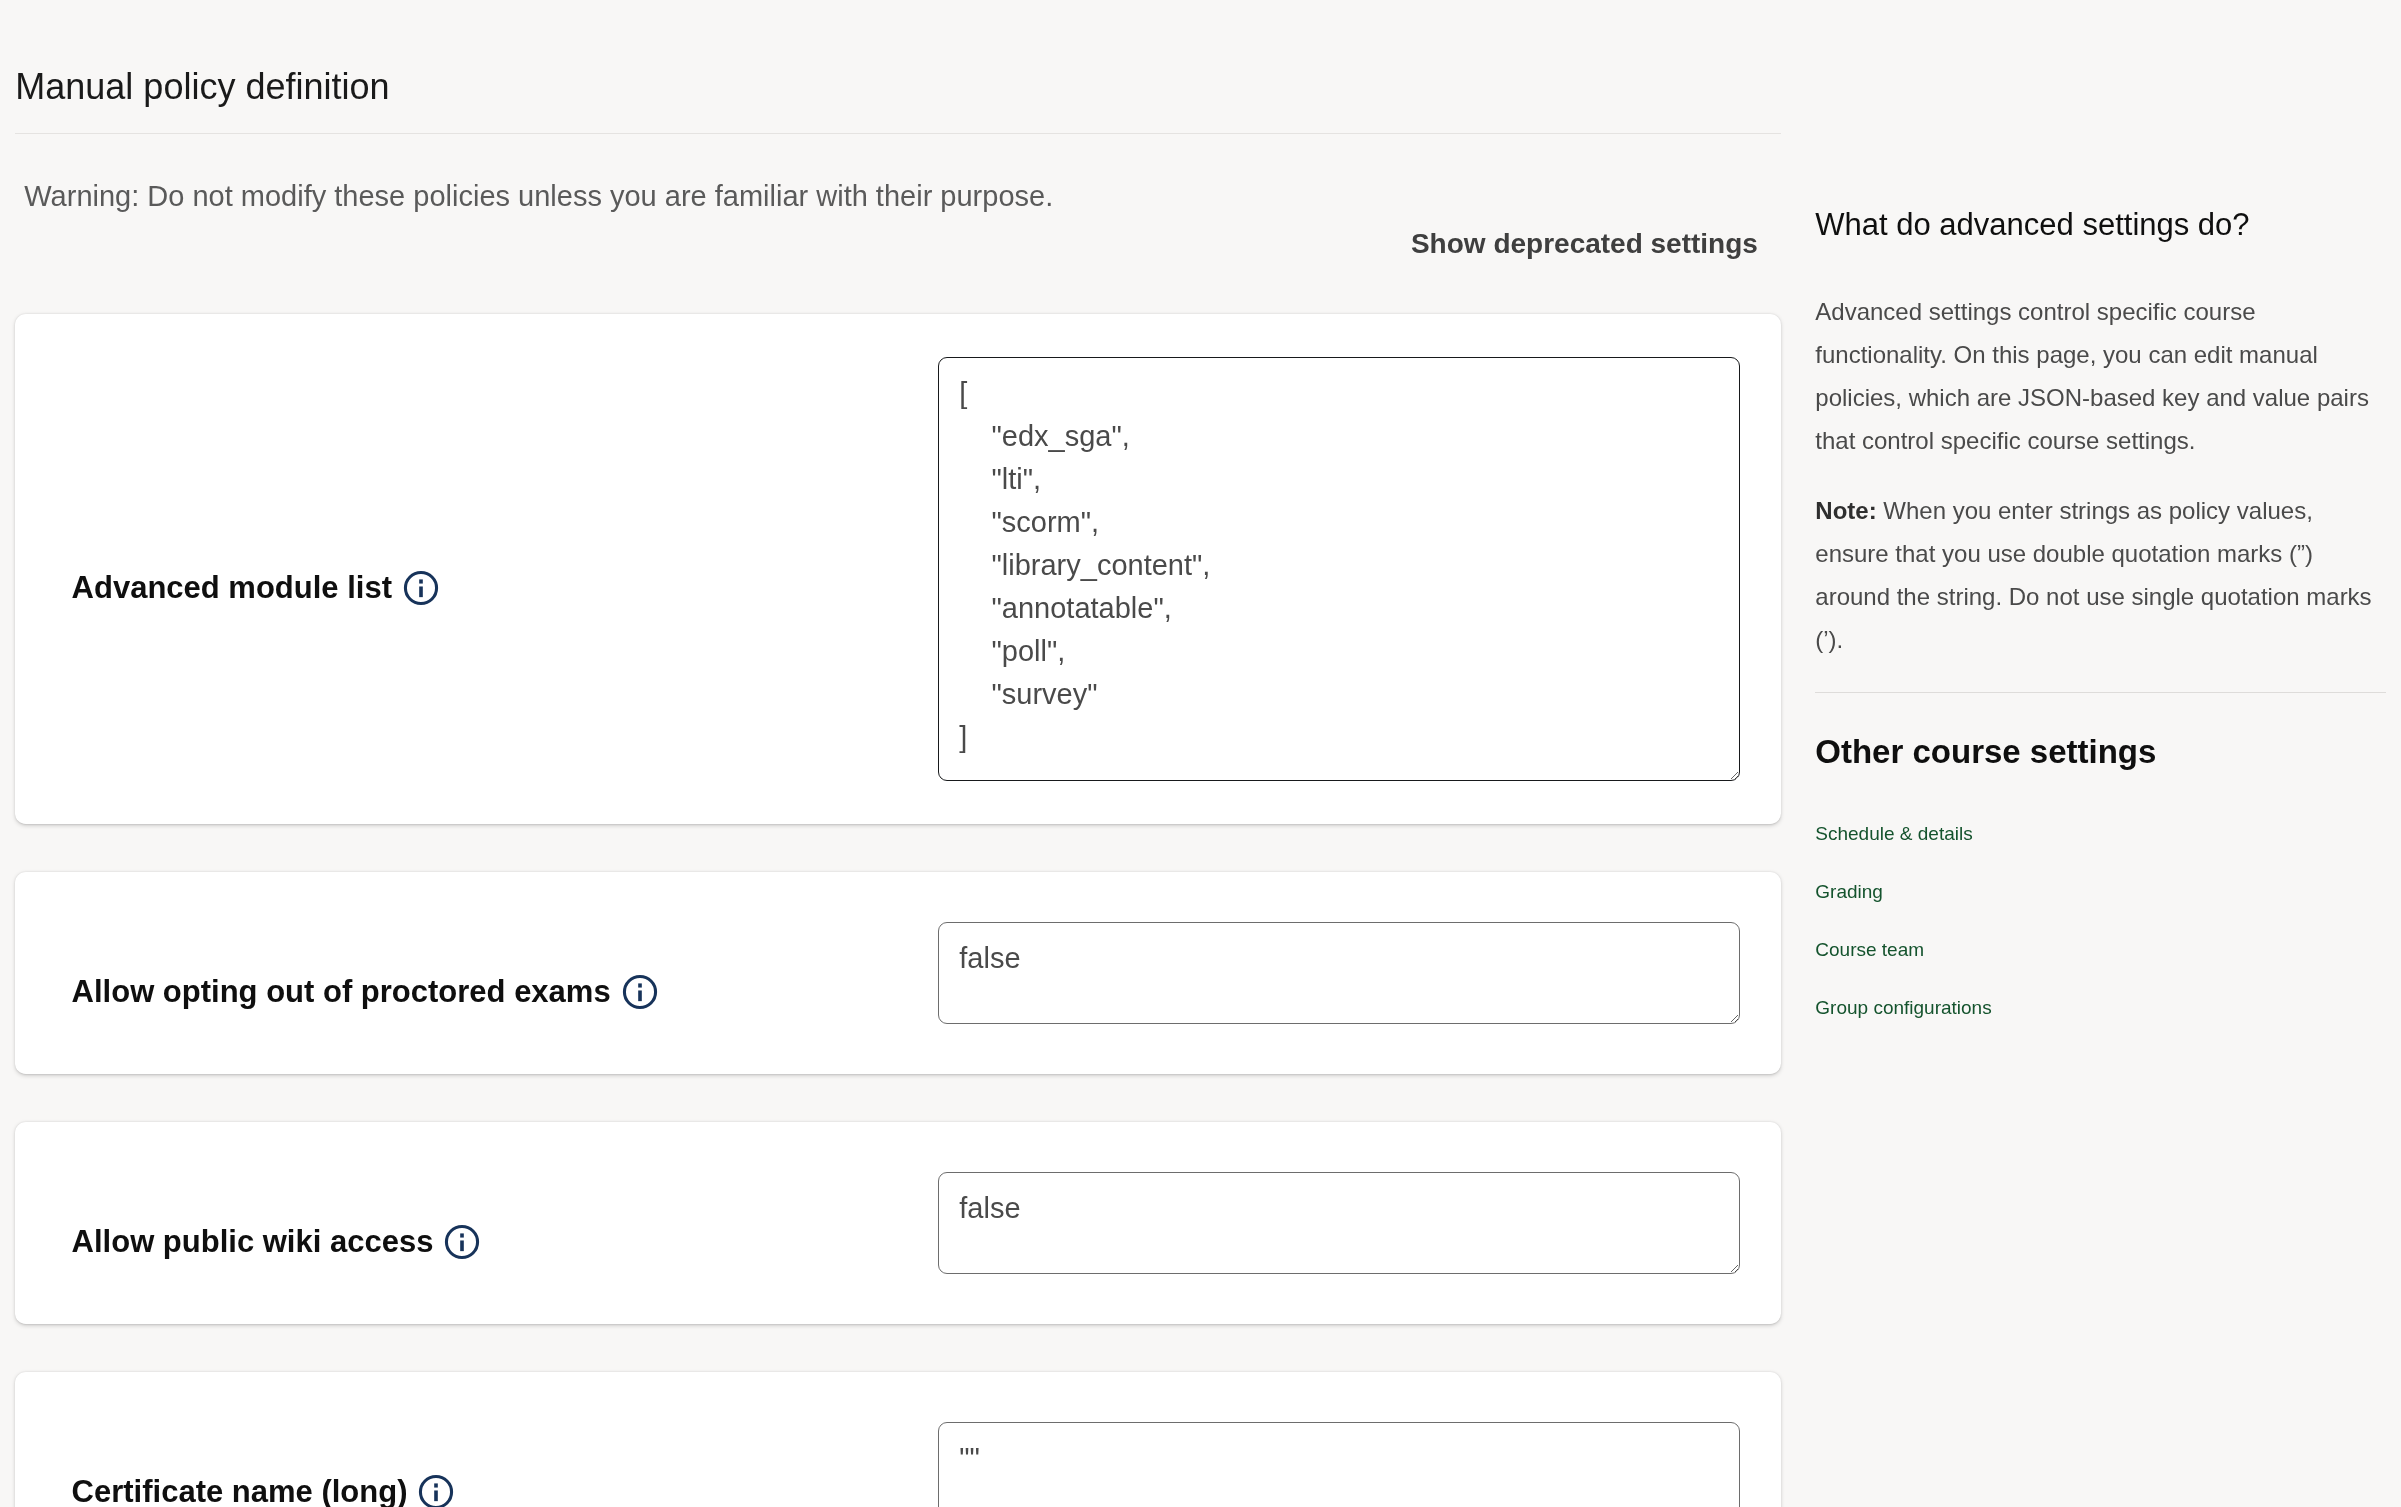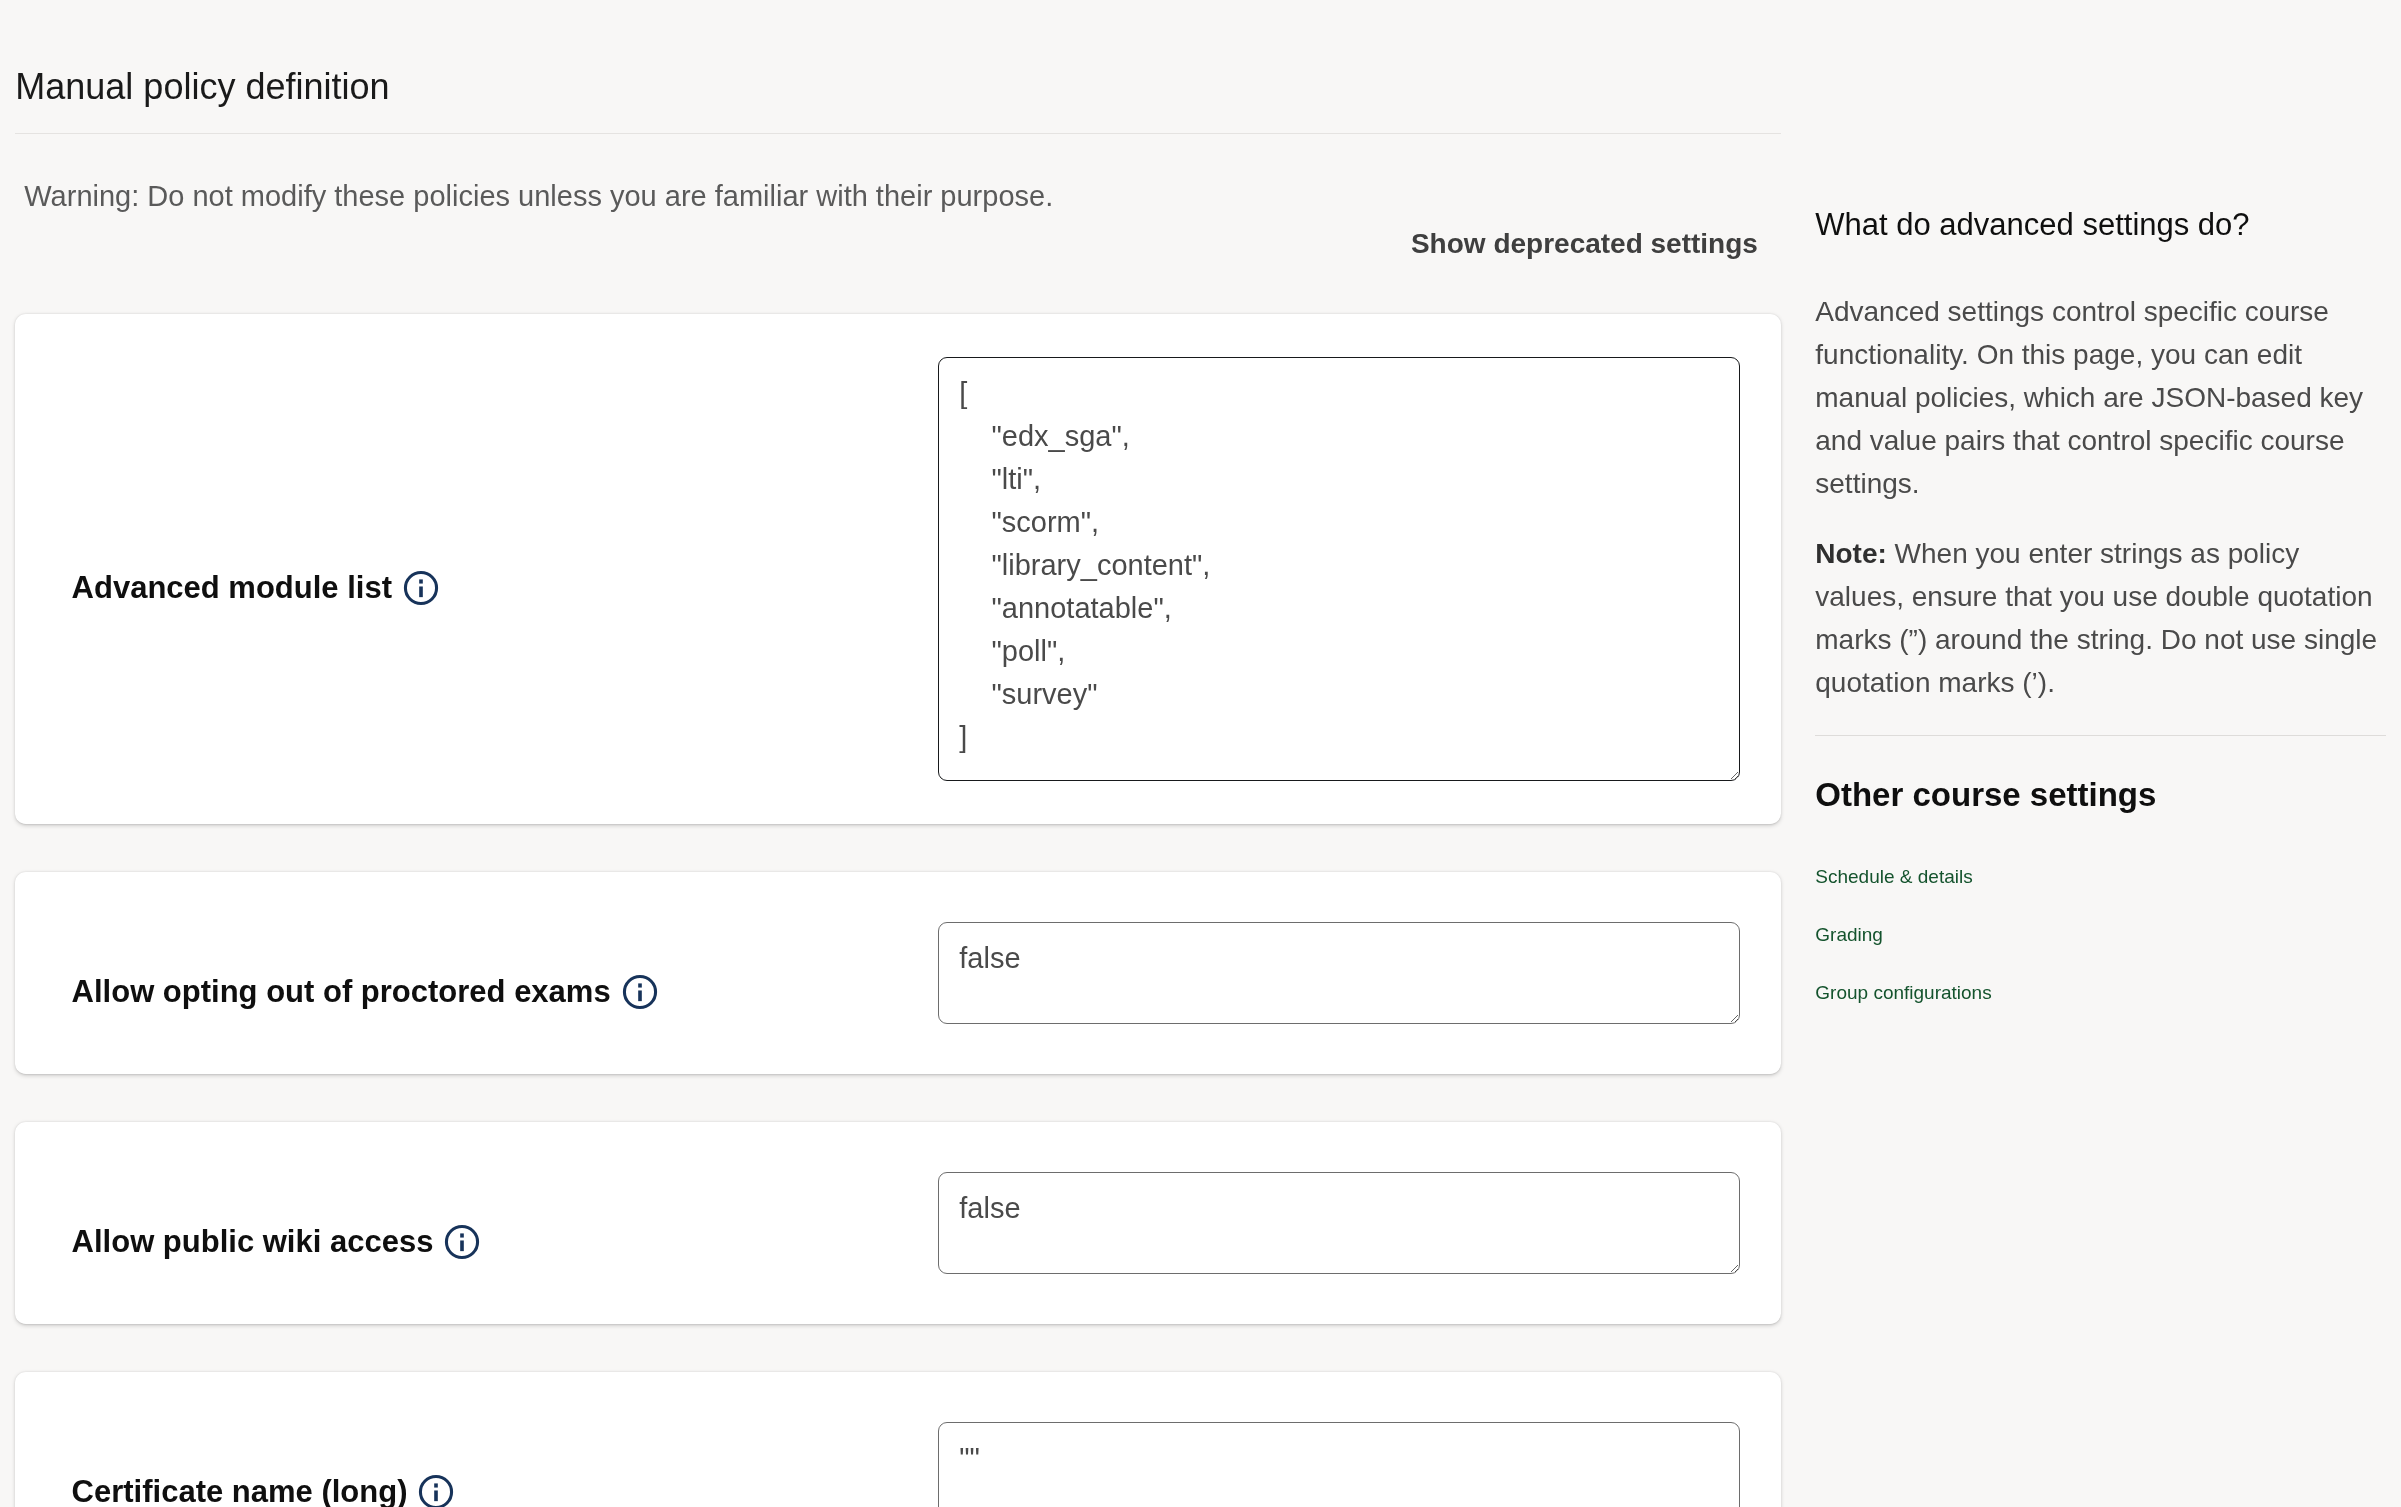--- a/index.html
+++ b/index.html
@@ -118,21 +118,21 @@
   
   h4.sidebar-title {
     margin: 0 0 45px 0;
     font-size: 31px;
     font-weight: 400;
     line-height: 1.3;
     color: #0f0f0f;
   }
   .sidebar p {
     margin: 0 0 27px 0;
-    font-size: 28px;
+    font-size: 24px;
     line-height: 43px;
     color: #4a4a4a;
   }
   .sidebar p strong { color: #2f2f2f; font-weight: 700; }
   hr.sidebar-divider {
     border: none;
     border-top: 1.8px solid #dedcda;
     margin: 31px 0 0 0;
   }
   h4.other-title {
@@ -233,18 +233,19 @@
 
   <aside class="sidebar">
     <h4 class="sidebar-title">What do advanced settings do?</h4>
     <p>Advanced settings control specific course functionality. On this page, you can edit manual policies, which are JSON-based key and value pairs that control specific course settings.</p>
     <p><strong>Note:</strong><span> When you enter strings as policy values, ensure that you use double quotation marks (”) around the string. Do not use single quotation marks (’).</span></p>
     <hr class="sidebar-divider">
     <h4 class="other-title">Other course settings</h4>
     <nav>
       <a class="course-link" href="#">Schedule &amp; details</a>
       <a class="course-link" href="#">Grading</a>
+      <a class="course-link" href="#">Course team</a>
       <a class="course-link" href="#">Group configurations</a>
     </nav>
   </aside>
 
 </div>
 
 
 </body></html>

